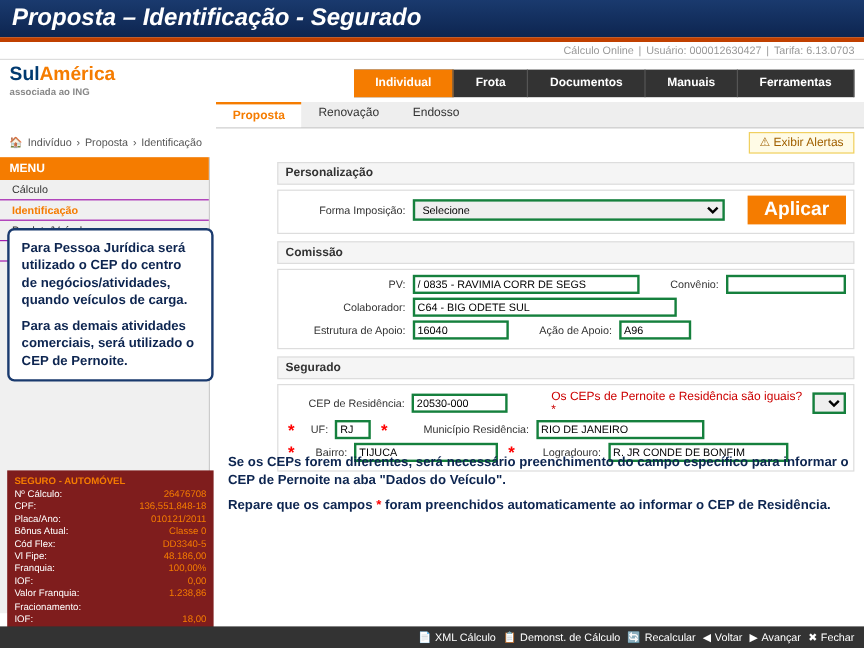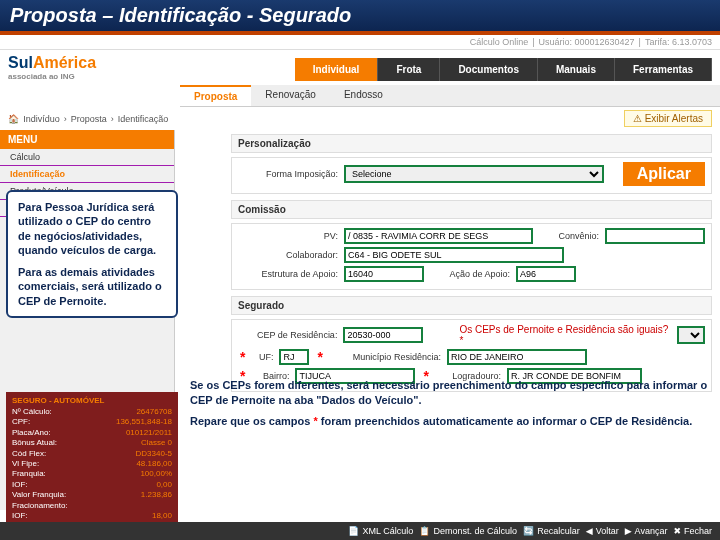--- a/index.html
+++ b/index.html
@@ -148,21 +148,21 @@
         <span class="field-star">*</span>
         <label style="width:110px">Município Residência:</label>
         <input style="width: 140px;" value="RIO DE JANEIRO">
       </div>
       <div class="row">
         <span class="field-star">*</span>
         <label style="width:36px">Bairro:</label>
         <input style="width: 120px;" value="TIJUCA">
         <span class="field-star">*</span>
         <label style="width:64px">Logradouro:</label>
-        <input style="width: 135px;" value="R. JR CONDE DE BONFIM">
+        <input style="width: 150px;" value="R. JR CONDE DE BONFIM">
       </div>
     </div>
   </div>
 </div>
 
 <div class="callout callout1">
   <div style="margin-bottom:8px;">Para Pessoa Jurídica será utilizado o CEP do centro de negócios/atividades, quando veículos de carga.</div>
   <div>Para as demais atividades comerciais, será utilizado o CEP de Pernoite.</div>
 </div>
 

